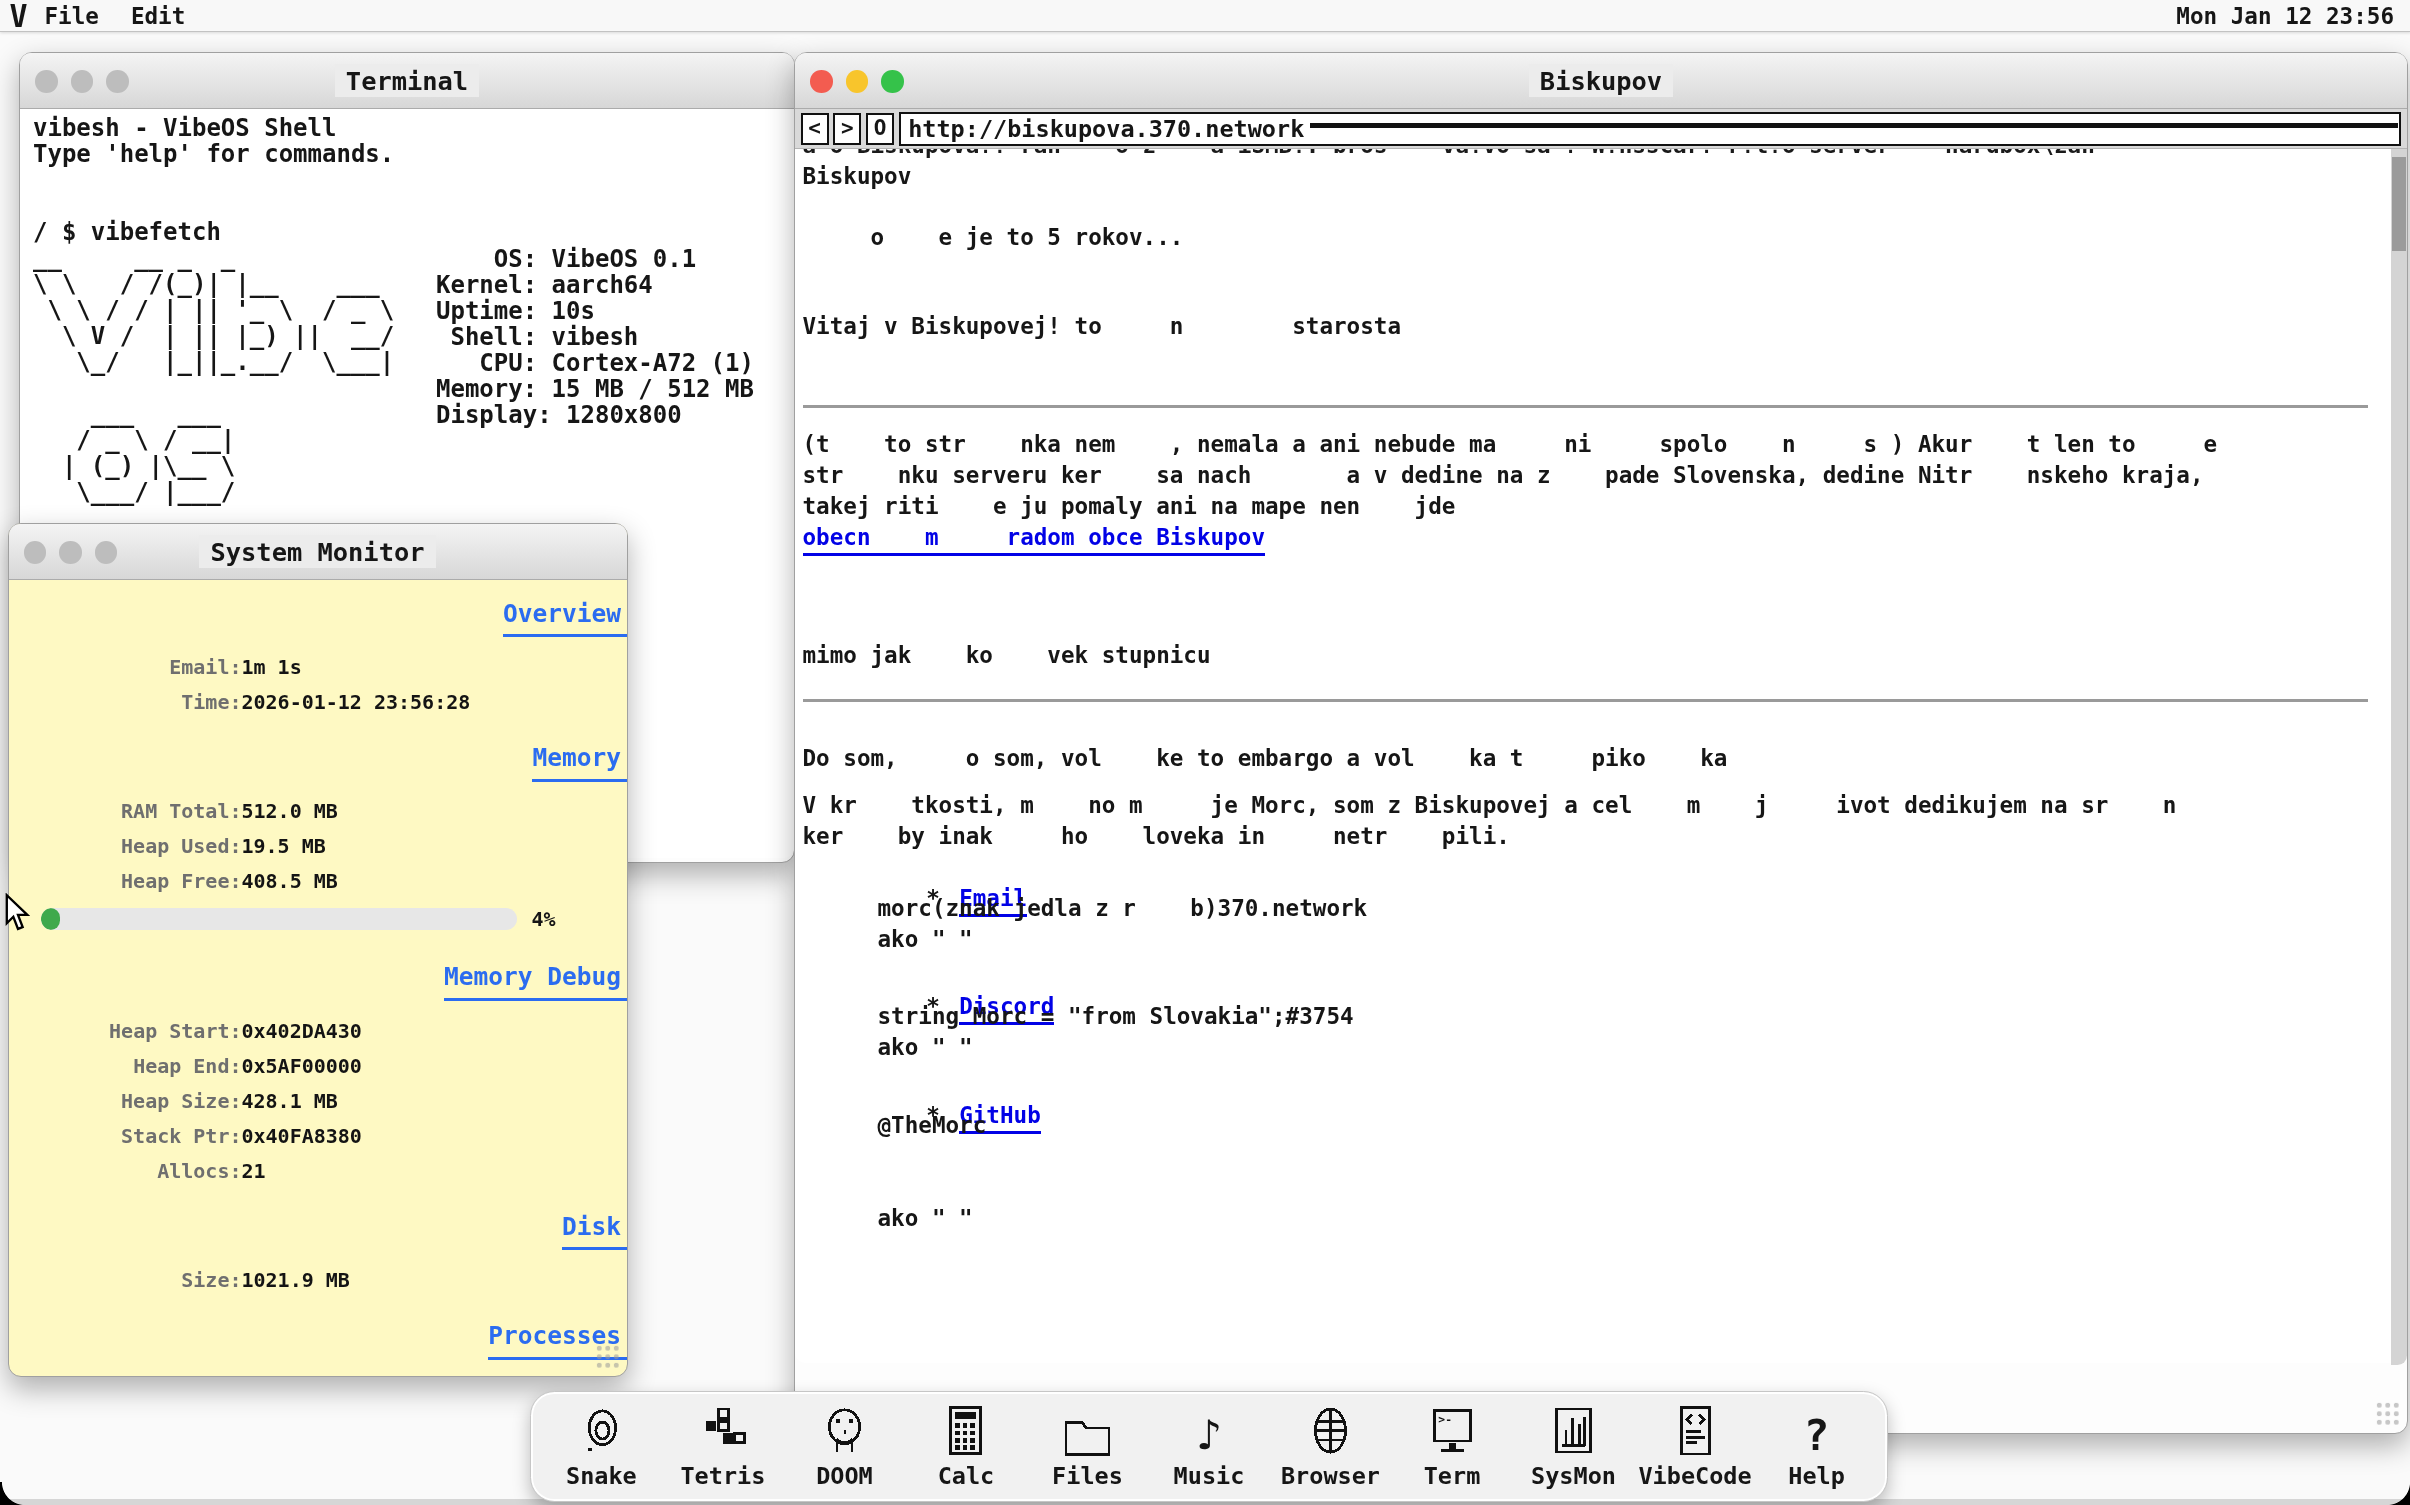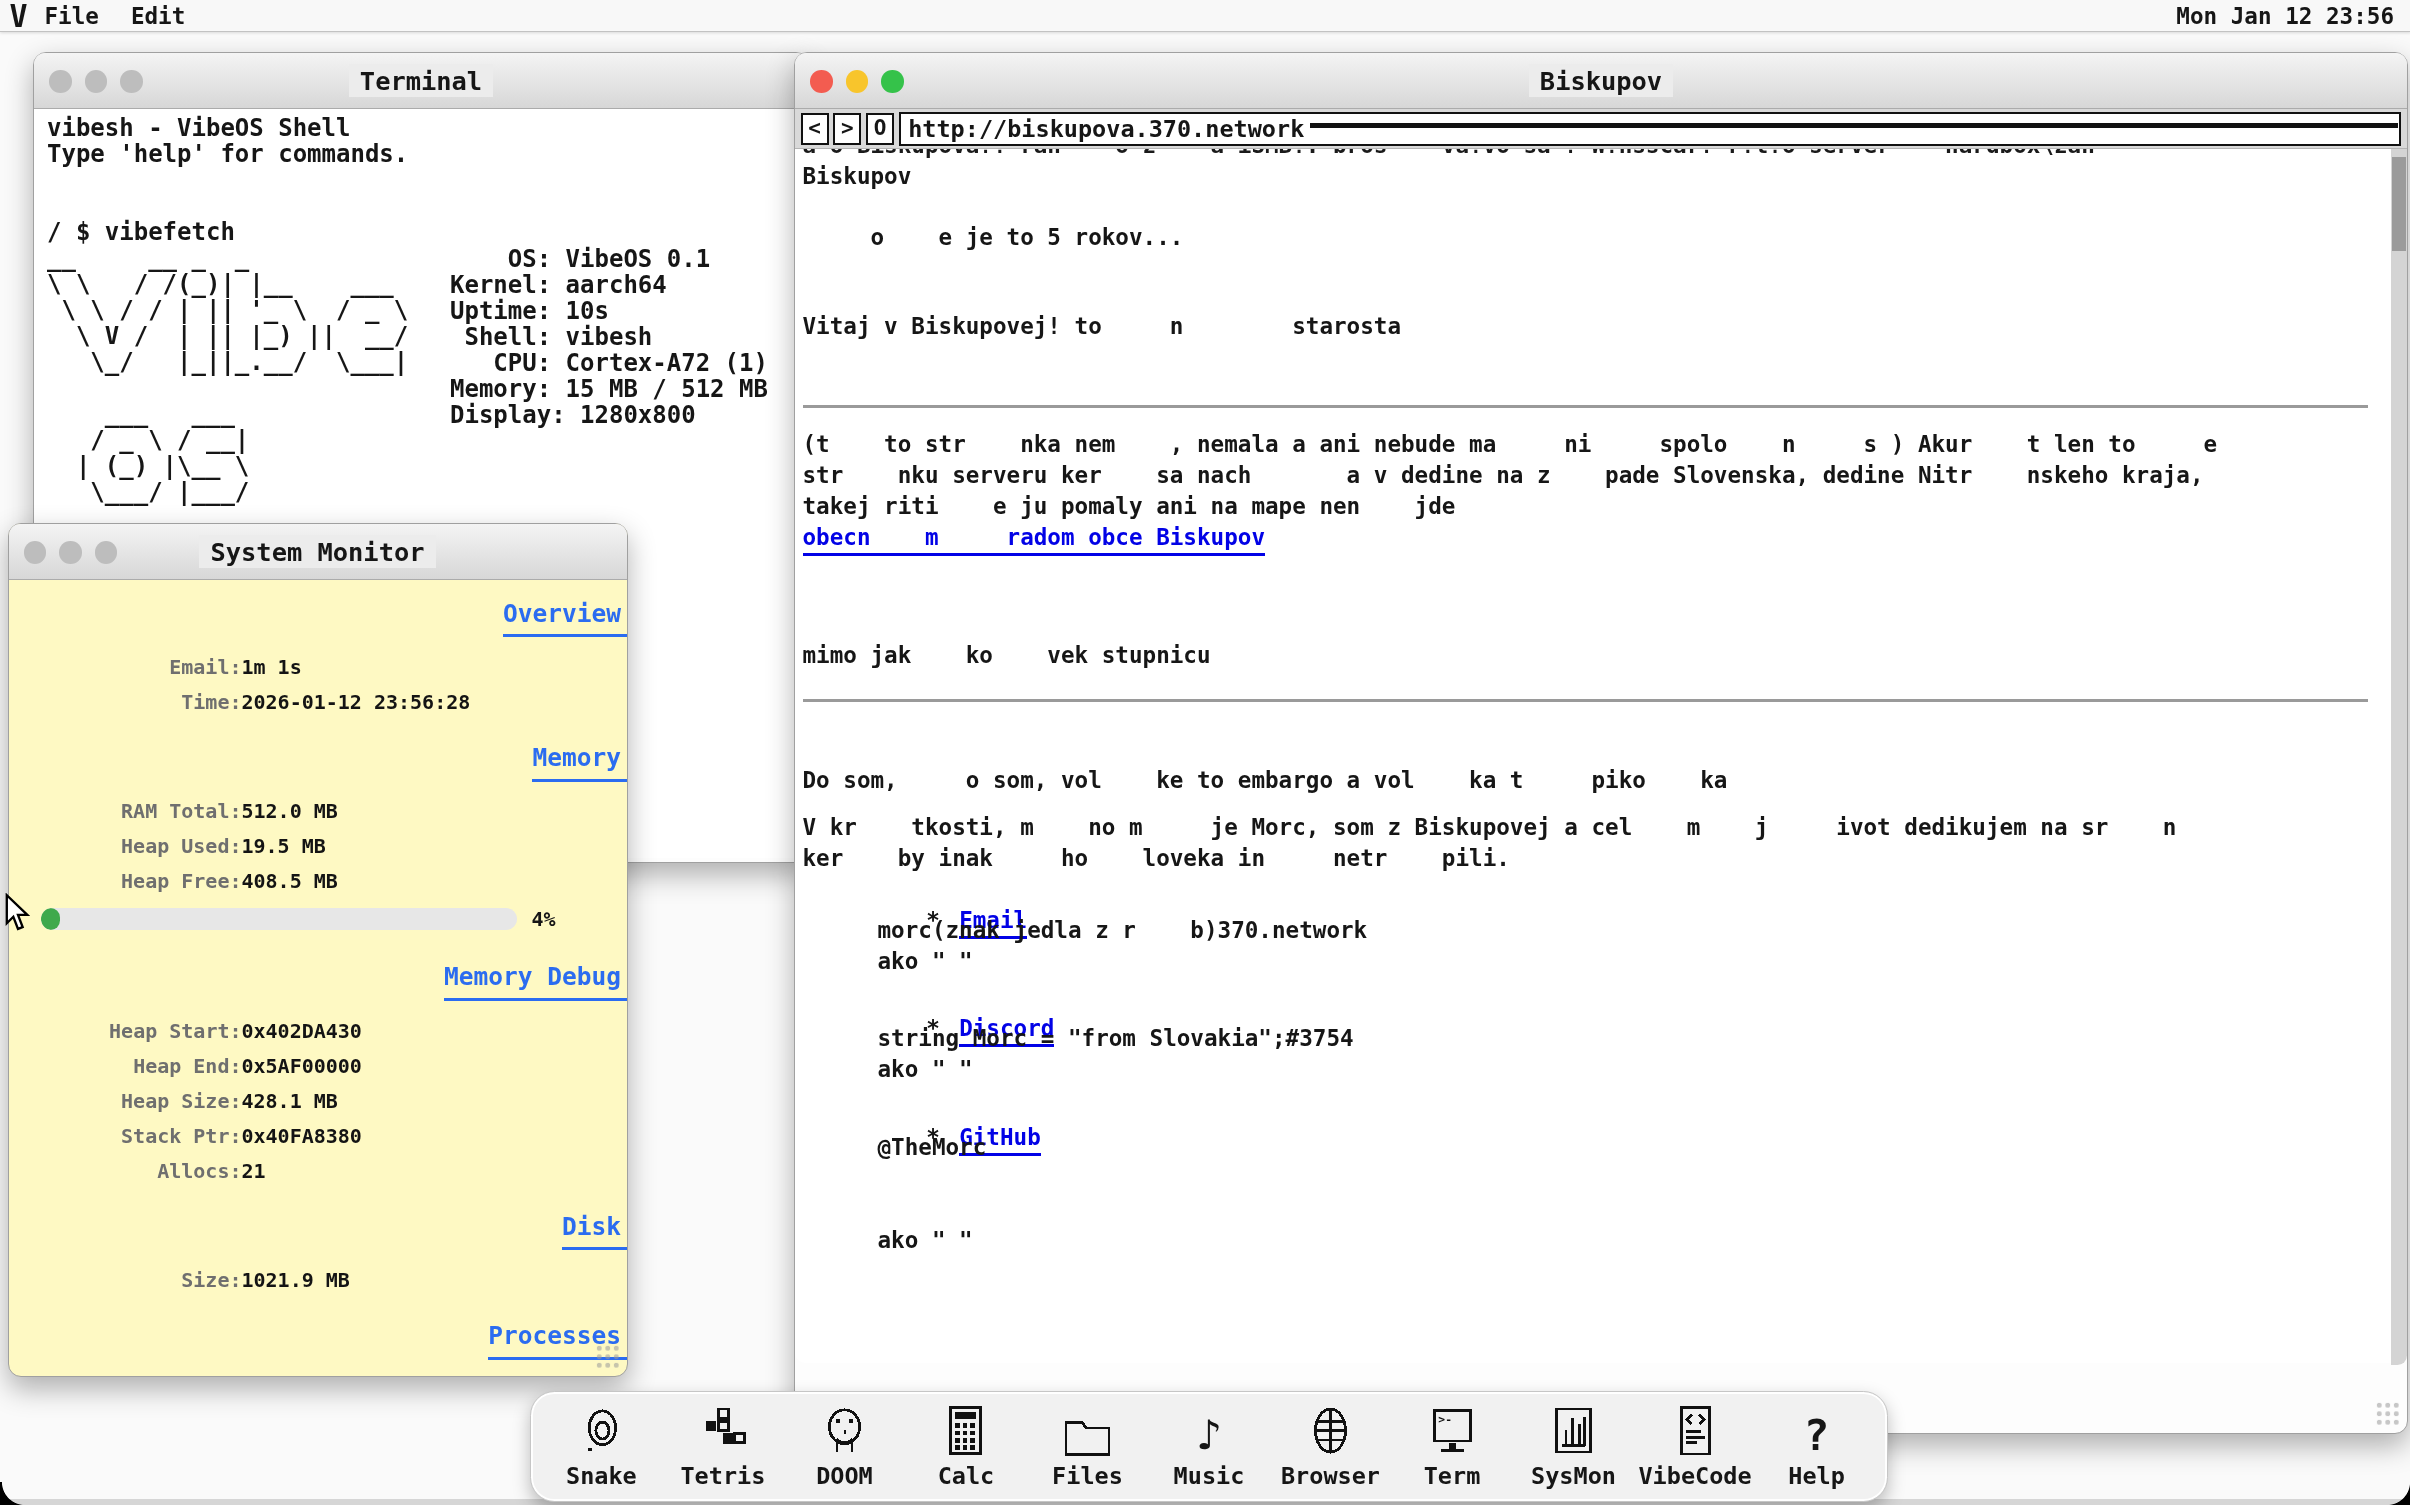--- a/index.html
+++ b/index.html
@@ -35,21 +35,21 @@
     position:relative; display:flex; align-items:center; justify-content:center;
   }
   .titlebar .title { font-size:25.4px; background:#ececec; padding:1.9px 11.3px; }
   .lights { position:absolute; left:15px; top:17px; display:flex; gap:13px; }
   .light { width:22.6px; height:22.6px; border-radius:50%; background:#bdbdbd; }
   .light.red { background:#f35c50; } .light.yellow { background:#f8c52c; } .light.green { background:#35c24a; }
   .grip { position:absolute; right:7.5px; bottom:7.5px; width:24.5px; height:24.5px; opacity:.55;
     background:
       radial-gradient(circle 2.8px, #9a9a9a 2.3px, transparent 2.8px) 0 0/8.5px 8.5px; }
   
-  #terminal { left:33px; top:52px; width:776px; height:811px; z-index:1; }
+  #terminal { left:19px; top:52px; width:776px; height:811px; z-index:1; }
   #terminal .content { background:#ffffff; height:749px; border-radius:0 0 11.3px 11.3px; overflow:hidden; padding:5.6px 0 0 13px; }
   #terminal pre { font-size:24px; line-height:26px; }
   .fetch-row { display:flex; }
   .fetch-row .art { width:403px; line-height:25.4px; }
   .fetch-row .info { line-height:30px; margin-top:1.9px; }
   
   #sysmon { left:7.5px; top:523px; width:620px; height:854px; z-index:2; background:#fef9c3;text-align:right; }
   #sysmon .content { padding:9.4px 0 0 32px; font-size:20px; overflow:hidden; height:790px; }
   .sm-head {
     color:#2b6cf0; font-size:24.5px; display:inline-block;
@@ -266,21 +266,21 @@
 
     <div class="bl" style="margin-top:21px">(t    to str    nka nem    , nemala a ani nebude ma     ni     spolo    n     s ) Akur    t len to     e</div>
     <div class="bl">str    nku serveru ker    sa nach       a v dedine na z    pade Slovenska, dedine Nitr    nskeho kraja,</div>
     <div class="bl">takej riti    e ju pomaly ani na mape nen    jde</div>
     <div class="bl" style="height:41px"><a class="blink" href="#">obecn    m     radom obce Biskupov</a></div>
 
     <div class="bl" style="margin-top:77px">mimo jak    ko    vek stupnicu</div>
 
     <hr class="bhr" style="margin-top:28px">
 
-    <div class="bl" style="margin-top:63px">Do som,     o som, vol    ke to embargo a vol    ka t     piko    ka</div>
+    <div class="bl" style="margin-top:41px">Do som,     o som, vol    ke to embargo a vol    ka t     piko    ka</div>
     <div class="bl" style="margin-top:16px">V kr    tkosti, m    no m     je Morc, som z Biskupovej a cel    m    j     ivot dedikujem na sr    n</div>
     <div class="bl">ker    by inak     ho    loveka in     netr    pili.</div>
 
 
     <div class="bl bullet">
       <span class="bmark">*</span><a class="blink" href="#">Email</a>
     </div>
     <div class="bl sub">morc(znak jedla z r    b)370.network</div>
     <div class="bl sub">ako " "</div>
 

